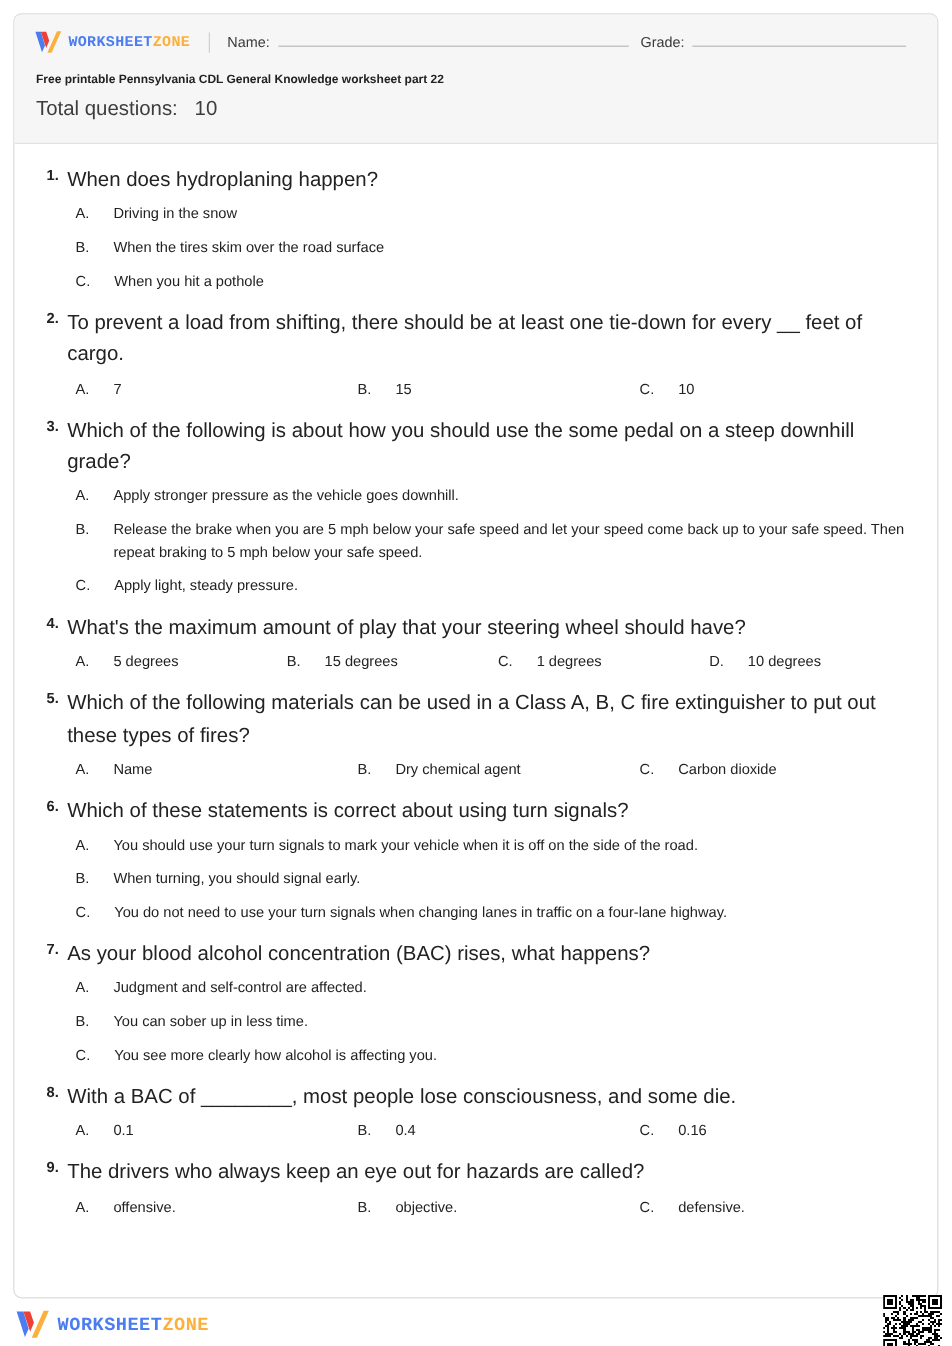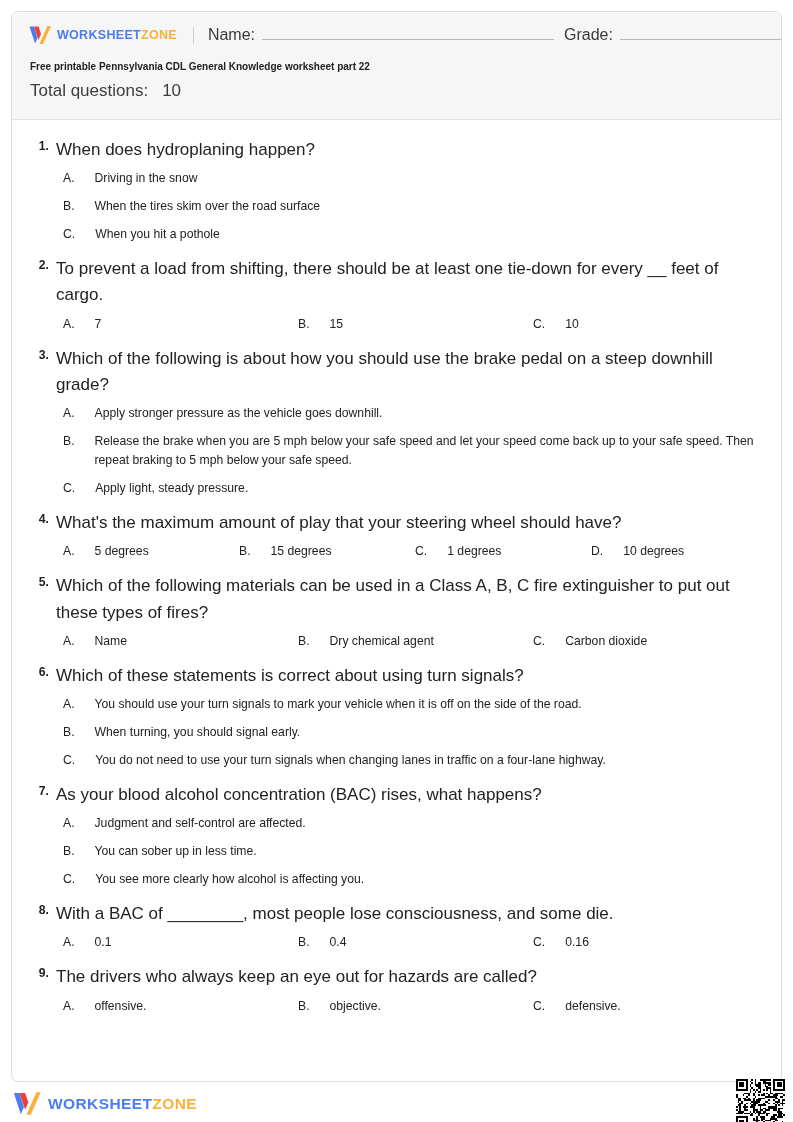--- a/index.html
+++ b/index.html
@@ -60,36 +60,37 @@
   .logo-mark {
     width: 24px;
     height: 20px;
     flex: 0 0 auto;
     display: block;
   }
   .logo-text {
     font-size: 12.5px;
     font-weight: 700;
     letter-spacing: 0.3px;
+    font-family: Liberation Mono, monospace;
   }
   .logo-text .w-part { color: #4c7df0; }
   .logo-text .z-part { color: #fbb03b; }
 
   .logo-sep {
     width: 1px;
     height: 17px;
     background: #cfcfcf;
     margin: 0 14px 0 16px;
     flex: 0 0 auto;
   }
 
   .field {
     display: flex;
     align-items: baseline;
-    font-size: 16px;
+    font-size: 12px;
     color: #3a3a3a;
   }
   .field-label { flex: 0 0 auto; white-space: nowrap; }
   .field-rule {
     display: inline-block;
     border-bottom: 1px solid #b9b9b9;
     height: 11px;
     margin-left: 7px;
   }
   .field-name .field-rule { width: 292px; }
@@ -296,21 +297,21 @@
             </div>
             <div class="col">
               <span class="opt-letter">C.</span>
               <span class="opt-text">10</span>
             </div>
           </div>
         </div>
         <div class="question">
           <div class="q-head">
             <span class="q-num">3.</span>
-            <span class="q-text">Which of the following is about how you should use the brake pedal on a steep downhill grade?</span>
+            <span class="q-text">Which of the following is about how you should use the some pedal on a steep downhill grade?</span>
           </div>
           <div class="opts-stack">
             <div class="opt-row">
               <span class="opt-letter">A.</span>
               <span class="opt-text">Apply stronger pressure as the vehicle goes downhill.</span>
             </div>
             <div class="opt-row">
               <span class="opt-letter">B.</span>
               <span class="opt-text">Release the brake when you are 5 mph below your safe speed and let your speed come back up to your safe speed. Then repeat braking to 5 mph below your safe speed.</span>
             </div>

